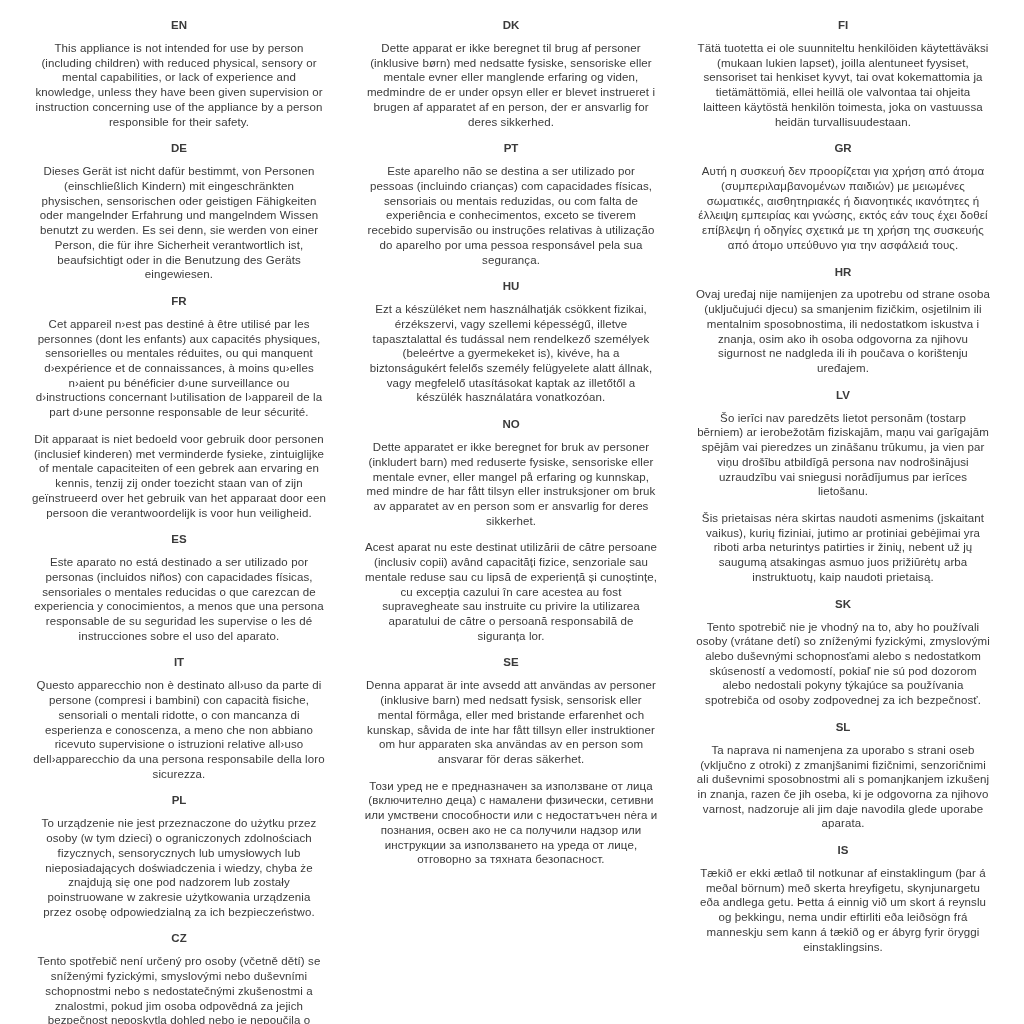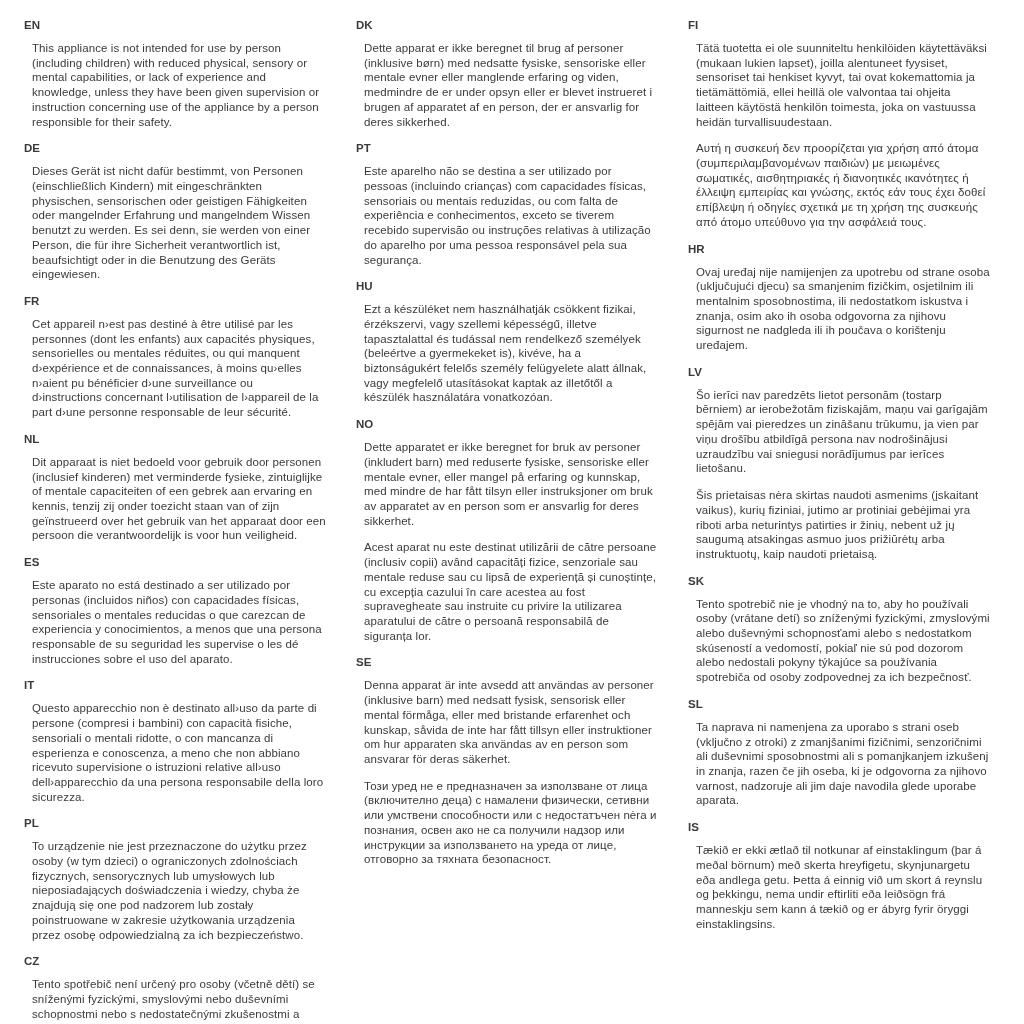--- a/index.html
+++ b/index.html
@@ -18,20 +18,21 @@
     font-family: "Liberation Sans", sans-serif;
     color: #3a3a3a;
     overflow: hidden;
   }
   .col {
     flex: 0 0 310px;
     width: 310px;
   }
   .lang-section {
     margin: 0 0 12px 0;
+    text-align: center;
   }
   .lang-code {
     font-size: 11.5px;
     font-weight: bold;
     margin: 0 0 1px 0;
     line-height: 1.3;
   }
   .lang-text {
     font-size: 11.5px;
     line-height: 1.28;
@@ -50,21 +51,20 @@
       </section>
       <section class="lang-section">
         <h2 class="lang-code">DE</h2>
         <p class="lang-text">Dieses Gerät ist nicht dafür bestimmt, von Personen (einschließlich Kindern) mit eingeschränkten physischen, sensorischen oder geistigen Fähigkeiten oder mangelnder Erfahrung und mangelndem Wissen benutzt zu werden. Es sei denn, sie werden von einer Person, die für ihre Sicherheit verantwortlich ist, beaufsichtigt oder in die Benutzung des Geräts eingewiesen.</p>
       </section>
       <section class="lang-section">
         <h2 class="lang-code">FR</h2>
         <p class="lang-text">Cet appareil n›est pas destiné à être utilisé par les personnes (dont les enfants) aux capacités physiques, sensorielles ou mentales réduites, ou qui manquent d›expérience et de connaissances, à moins qu›elles n›aient pu bénéficier d›une surveillance ou d›instructions concernant l›utilisation de l›appareil de la part d›une personne responsable de leur sécurité.</p>
       </section>
       <section class="lang-section">
-        <h2 class="lang-code">NL</h2>
         <p class="lang-text">Dit apparaat is niet bedoeld voor gebruik door personen (inclusief kinderen) met verminderde fysieke, zintuiglijke of mentale capaciteiten of een gebrek aan ervaring en kennis, tenzij zij onder toezicht staan van of zijn geïnstrueerd over het gebruik van het apparaat door een persoon die verantwoordelijk is voor hun veiligheid.</p>
       </section>
       <section class="lang-section">
         <h2 class="lang-code">ES</h2>
         <p class="lang-text">Este aparato no está destinado a ser utilizado por personas (incluidos niños) con capacidades físicas, sensoriales o mentales reducidas o que carezcan de experiencia y conocimientos, a menos que una persona responsable de su seguridad les supervise o les dé instrucciones sobre el uso del aparato.</p>
       </section>
       <section class="lang-section">
         <h2 class="lang-code">IT</h2>
         <p class="lang-text">Questo apparecchio non è destinato all›uso da parte di persone (compresi i bambini) con capacità fisiche, sensoriali o mentali ridotte, o con mancanza di esperienza e conoscenza, a meno che non abbiano ricevuto supervisione o istruzioni relative all›uso dell›apparecchio da una persona responsabile della loro sicurezza.</p>
       </section>
@@ -106,20 +106,21 @@
       </section>
       <section class="lang-section">
       </section>
     </div>
   <div class="col">
       <section class="lang-section">
         <h2 class="lang-code">FI</h2>
         <p class="lang-text">Tätä tuotetta ei ole suunniteltu henkilöiden käytettäväksi (mukaan lukien lapset), joilla alentuneet fyysiset, sensoriset tai henkiset kyvyt, tai ovat kokemattomia ja tietämättömiä, ellei heillä ole valvontaa tai ohjeita laitteen käytöstä henkilön toimesta, joka on vastuussa heidän turvallisuudestaan.</p>
       </section>
       <section class="lang-section">
+        <h2 class="lang-code">GR</h2>
         <p class="lang-text">Αυτή η συσκευή δεν προορίζεται για χρήση από άτομα (συμπεριλαμβανομένων παιδιών) με μειωμένες σωματικές, αισθητηριακές ή διανοητικές ικανότητες ή έλλειψη εμπειρίας και γνώσης, εκτός εάν τους έχει δοθεί επίβλεψη ή οδηγίες σχετικά με τη χρήση της συσκευής από άτομο υπεύθυνο για την ασφάλειά τους.</p>
       </section>
       <section class="lang-section">
         <h2 class="lang-code">HR</h2>
         <p class="lang-text">Ovaj uređaj nije namijenjen za upotrebu od strane osoba (uključujući djecu) sa smanjenim fizičkim, osjetilnim ili mentalnim sposobnostima, ili nedostatkom iskustva i znanja, osim ako ih osoba odgovorna za njihovu sigurnost ne nadgleda ili ih poučava o korištenju uređajem.</p>
       </section>
       <section class="lang-section">
         <h2 class="lang-code">LV</h2>
         <p class="lang-text">Šo ierīci nav paredzēts lietot personām (tostarp bērniem) ar ierobežotām fiziskajām, maņu vai garīgajām spējām vai pieredzes un zināšanu trūkumu, ja vien par viņu drošību atbildīgā persona nav nodrošinājusi uzraudzību vai sniegusi norādījumus par ierīces lietošanu.</p>
       </section>

